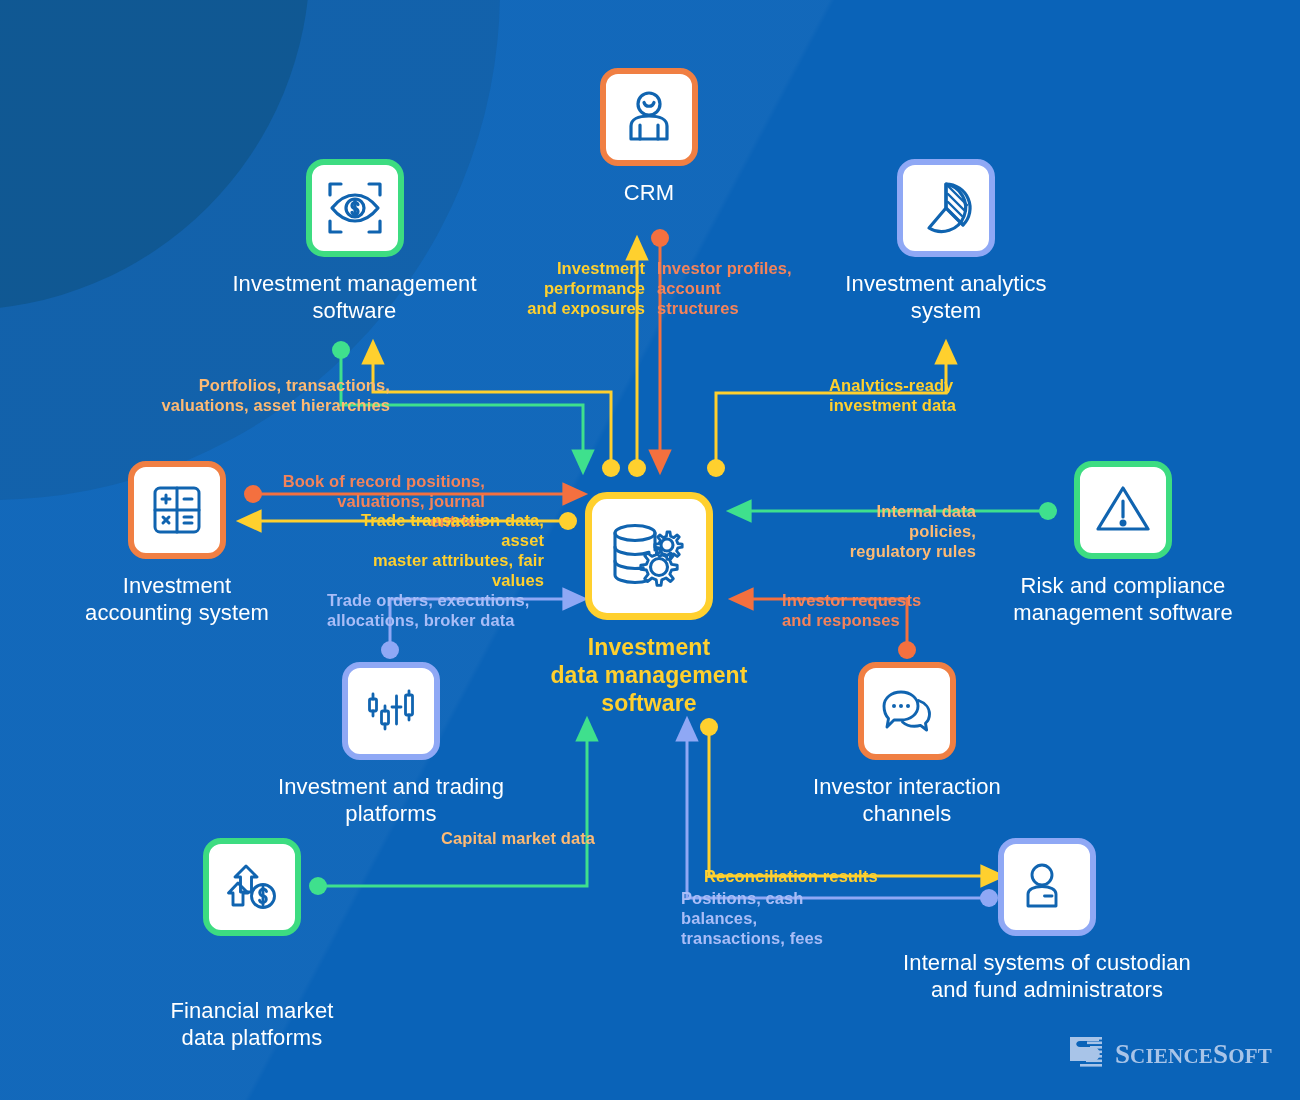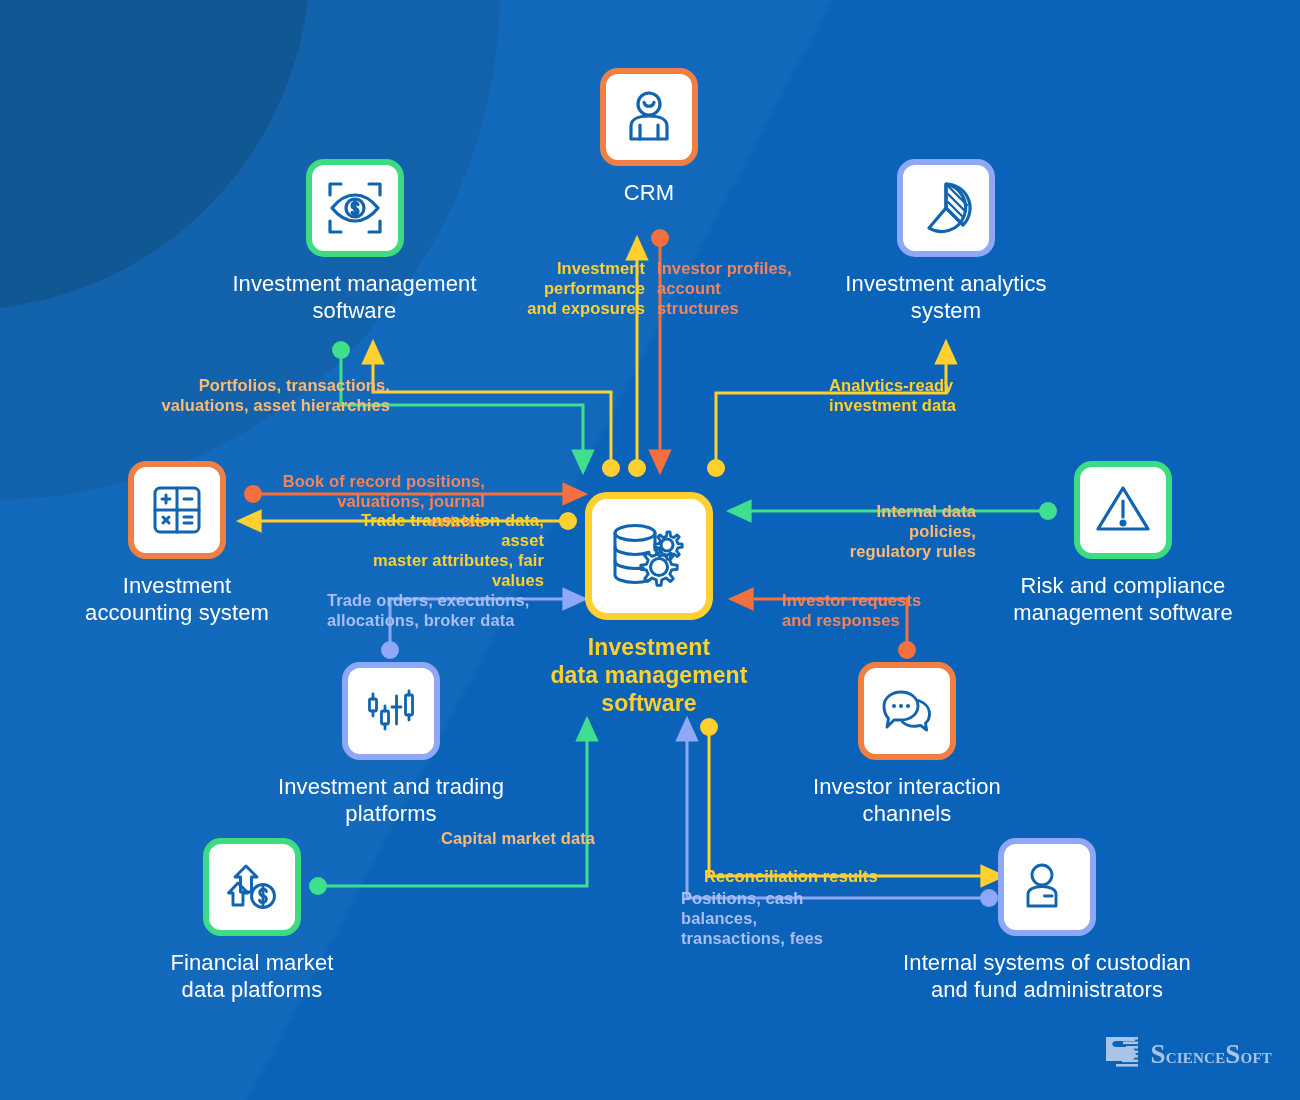--- a/index.html
+++ b/index.html
@@ -53,21 +53,21 @@
   .elabel.green{color:#fdba74;}
   .elabel.peri{color:#a9bdf7;}
   .ta-r{text-align:right;}
   .ta-l{text-align:left;}
   .ta-c{text-align:right;}
 
   
   #logo{position:absolute;right:28px;bottom:26px;display:flex;align-items:center;gap:9px;}
   #logo .mark{width:40px;height:40px;}
   #logo .wordmark{color:#a8c4e8;font-size:27px;font-weight:bold;letter-spacing:.2px;font-family:"Liberation Serif", serif;}
-  #logo .wordmark .sm{font-size:15px;}
+  #logo .wordmark .sm{font-size:21px;}
 </style>
 </head>
 <body>
 
 <div id="stage">
 
   <div class="bg-layer">
     <div class="bg-circle c1"></div>
     <div class="bg-circle c2"></div>
     <div class="sheen"></div>
@@ -259,21 +259,21 @@
         <circle cx="16" cy="24" r="2" fill="#1064b0" stroke="none"></circle>
         <circle cx="23" cy="24" r="2" fill="#1064b0" stroke="none"></circle>
         <circle cx="30" cy="24" r="2" fill="#1064b0" stroke="none"></circle>
         <path d="M40.5 18.5 C47 20.8 51.5 26 51.5 32 C51.5 35.7 50 39 47.5 41.3 L48.6 48 L42.5 43.4 C40.6 44 38.5 44.3 36.3 44.3 C31.5 44.3 27.3 42.6 24.5 40"></path>
       </svg>
     </div>
     <div class="node-label">Investor interaction
 channels</div>
   </div>
 
-  <div class="node" style="left:127px;top:838px;width:250px;">
+  <div class="node" style="left:127px;top:838px;width:250px;gap:48px;">
     <div class="tile green">
       <svg width="58" height="58" viewBox="0 0 58 58" fill="none" stroke="#1064b0" stroke-width="2.9" stroke-linecap="round" stroke-linejoin="round">
         <path d="M23 8 L34 19 H28.5 V34 H17.5 V19 H12 Z"></path>
         <path d="M12 23 L22 33 H17 V45 H7 V33 H2.5 Z" transform="translate(3,2)"></path>
         <circle cx="40" cy="38" r="11.5"></circle>
         <path d="M43.5 33.5 a3.4 3.4 0 0 0 -3.5 -2.2 a3.3 3.3 0 0 0 0 6.6 a3.3 3.3 0 0 1 0 6.6 a3.4 3.4 0 0 1 -3.5 -2.2"></path>
         <path d="M40 29 V47"></path>
       </svg>
     </div>
     <div class="node-label">Financial market

